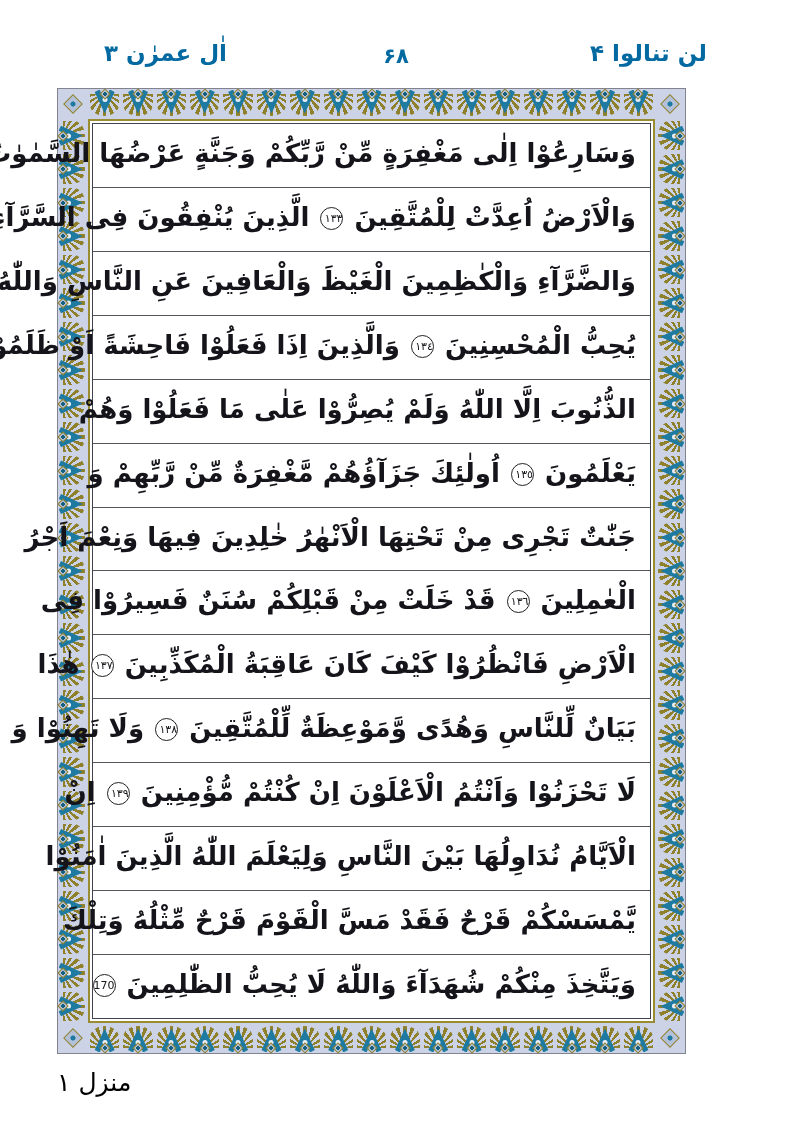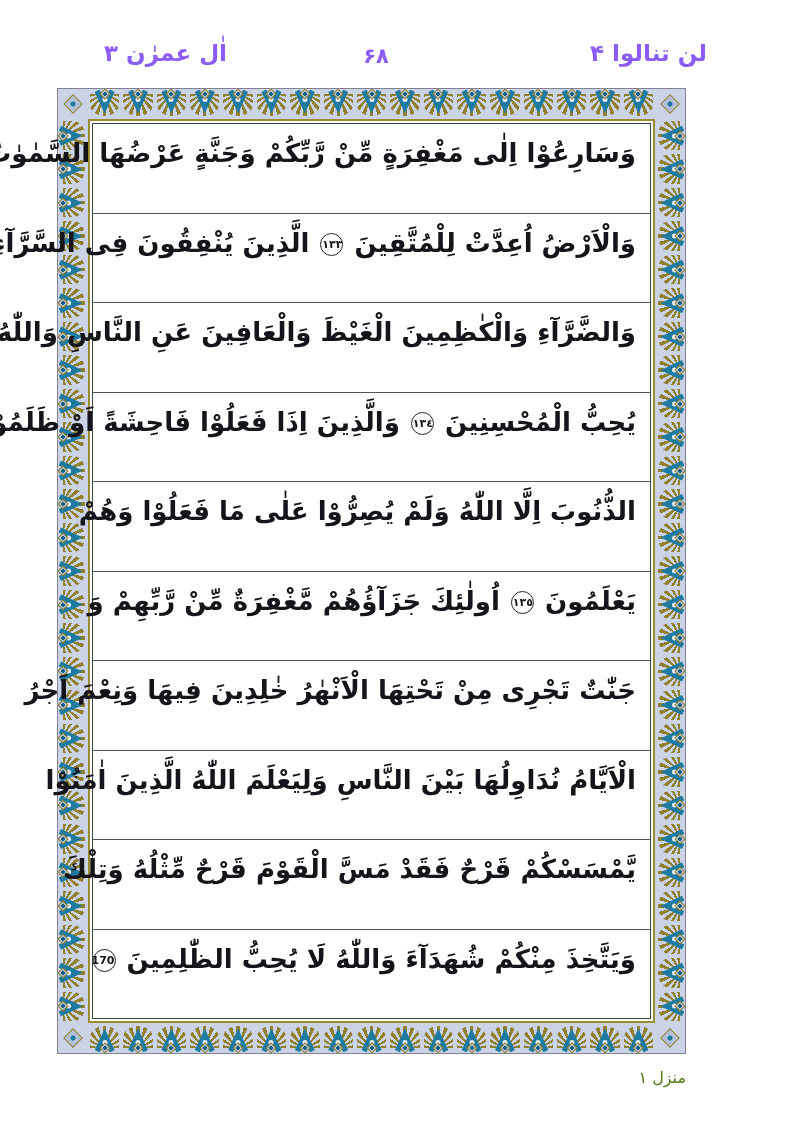--- a/index.html
+++ b/index.html
@@ -11,23 +11,23 @@
     --frame-dark:#42424e;
     --text:#14141a;
     --rule:#55555c;
   }
   *{margin:0;padding:0;box-sizing:border-box;}
   html,body{width:798px;height:1140px;background:#ffffff;overflow:hidden;}
   body{font-family:"DejaVu Sans","Liberation Sans",sans-serif;color:var(--text);}
   .page{position:relative;width:798px;height:1140px;background:#fff;}
 
   
-  .hdr-txt{position:absolute;top:40px;font-size:23px;font-weight:bold;direction:rtl;color:#8b5cf6;}
+  .hdr-txt{position:absolute;top:40px;font-size:23px;font-weight:bold;direction:rtl;color:#0369a1;}
   .hdr-juz{right:91px;}
-  .hdr-page{left:340px;width:72px;text-align:center;top:44px;font-size:21px;}
+  .hdr-page{left:360px;width:72px;text-align:center;top:44px;font-size:21px;}
   .hdr-surah{left:104px;}
 
   
   .frame{position:absolute;left:57px;top:88px;width:629px;height:966px;
          background:var(--border-background);border:1px solid #83838f;}
   .band{position:absolute;display:flex;overflow:hidden;}
   .band.top   {top:0;left:30px;right:30px;height:30px;flex-direction:row;}
   .band.bottom{bottom:0;left:30px;right:30px;height:30px;flex-direction:row;}
   .band.left  {left:0;top:30px;bottom:30px;width:30px;flex-direction:column;}
   .band.right {right:0;top:30px;bottom:30px;width:30px;flex-direction:column;}
@@ -81,26 +81,26 @@
   .textbox{position:absolute;left:30px;right:30px;top:30px;bottom:30px;
      border:2px solid var(--frame-gold);background:#fff;}
   .textinner{position:absolute;left:2px;right:2px;top:2px;bottom:2px;
      border:1px solid var(--frame-dark);background:#fff;
      display:flex;flex-direction:column;}
   .line{flex:1;direction:rtl;text-align:justify;text-align-last:justify;
      padding:0 14px;font-size:26px;font-weight:bold;line-height:59px;
      border-bottom:1.5px solid var(--rule);white-space:nowrap;overflow:visible;}
   .line:last-child{border-bottom:none;}
   .ayah{display:inline-block;width:23px;height:23px;line-height:21px;margin:15px 2px;
-     border:1.3px solid #222;border-radius:50%;font-size:11px;font-weight:bold;
+     border:1.3px solid #222;border-radius:50%;font-size:11px;font-weight:normal;
      text-align:center;vertical-align:middle;background:#fff;}
 
   
-  .footer{position:absolute;left:57px;top:1068px;width:629px;text-align:right;
-     font-size:16px;direction:rtl;color:#4d7c0f;}
+  .footer{position:absolute;left:57px;top:1068px;width:629px;text-align:left;
+     font-size:25px;direction:rtl;color:#000000;}
 </style>
 </head>
 <body>
 
 <div class="page">
 
   <div class="hdr-txt hdr-juz">لن تنالوا ۴</div>
   <div class="hdr-txt hdr-page">۶۸</div>
   <div class="hdr-txt hdr-surah">اٰل عمرٰن ۳</div>
 
@@ -648,20 +648,24 @@
 
     <div class="textbox">
       <div class="textinner">
           <div class="line"><span>وَسَارِعُوْا اِلٰى مَغْفِرَةٍ مِّنْ رَّبِّكُمْ وَجَنَّةٍ عَرْضُهَا السَّمٰوٰتُ</span></div>
           <div class="line"><span>وَالْاَرْضُ اُعِدَّتْ لِلْمُتَّقِينَ</span> <span class="ayah">١٣٣</span> <span>الَّذِينَ يُنْفِقُونَ فِى السَّرَّآءِ</span></div>
           <div class="line"><span>وَالضَّرَّآءِ وَالْكٰظِمِينَ الْغَيْظَ وَالْعَافِينَ عَنِ النَّاسِ وَاللّٰهُ</span></div>
           <div class="line"><span>يُحِبُّ الْمُحْسِنِينَ</span> <span class="ayah">١٣٤</span> <span>وَالَّذِينَ اِذَا فَعَلُوْا فَاحِشَةً اَوْ ظَلَمُوْا</span></div>
           <div class="line"><span>الذُّنُوبَ اِلَّا اللّٰهُ وَلَمْ يُصِرُّوْا عَلٰى مَا فَعَلُوْا وَهُمْ</span></div>
           <div class="line"><span>يَعْلَمُونَ</span> <span class="ayah">١٣٥</span> <span>اُولٰئِكَ جَزَآؤُهُمْ مَّغْفِرَةٌ مِّنْ رَّبِّهِمْ وَ</span></div>
           <div class="line"><span>جَنّٰتٌ تَجْرِى مِنْ تَحْتِهَا الْاَنْهٰرُ خٰلِدِينَ فِيهَا وَنِعْمَ اَجْرُ</span></div>
+          <div class="line"><span>الْعٰمِلِينَ</span> <span class="ayah">١٣٦</span> <span>قَدْ خَلَتْ مِنْ قَبْلِكُمْ سُنَنٌ فَسِيرُوْا فِى</span></div>
+          <div class="line"><span>الْاَرْضِ فَانْظُرُوْا كَيْفَ كَانَ عَاقِبَةُ الْمُكَذِّبِينَ</span> <span class="ayah">١٣٧</span> <span>هٰذَا</span></div>
+          <div class="line"><span>بَيَانٌ لِّلنَّاسِ وَهُدًى وَّمَوْعِظَةٌ لِّلْمُتَّقِينَ</span> <span class="ayah">١٣٨</span> <span>وَلَا تَهِنُوْا وَ</span></div>
+          <div class="line"><span>لَا تَحْزَنُوْا وَاَنْتُمُ الْاَعْلَوْنَ اِنْ كُنْتُمْ مُّؤْمِنِينَ</span> <span class="ayah">١٣٩</span> <span>اِنْ</span></div>
           <div class="line"><span>الْاَيَّامُ نُدَاوِلُهَا بَيْنَ النَّاسِ وَلِيَعْلَمَ اللّٰهُ الَّذِينَ اٰمَنُوْا</span></div>
           <div class="line"><span>يَّمْسَسْكُمْ قَرْحٌ فَقَدْ مَسَّ الْقَوْمَ قَرْحٌ مِّثْلُهُ وَتِلْكَ</span></div>
           <div class="line"><span>وَيَتَّخِذَ مِنْكُمْ شُهَدَآءَ وَاللّٰهُ لَا يُحِبُّ الظّٰلِمِينَ</span> <span class="ayah">170</span></div>
         </div>
     </div>
   </div>
 
   <div class="footer">منزل ۱</div>
 </div>
 

